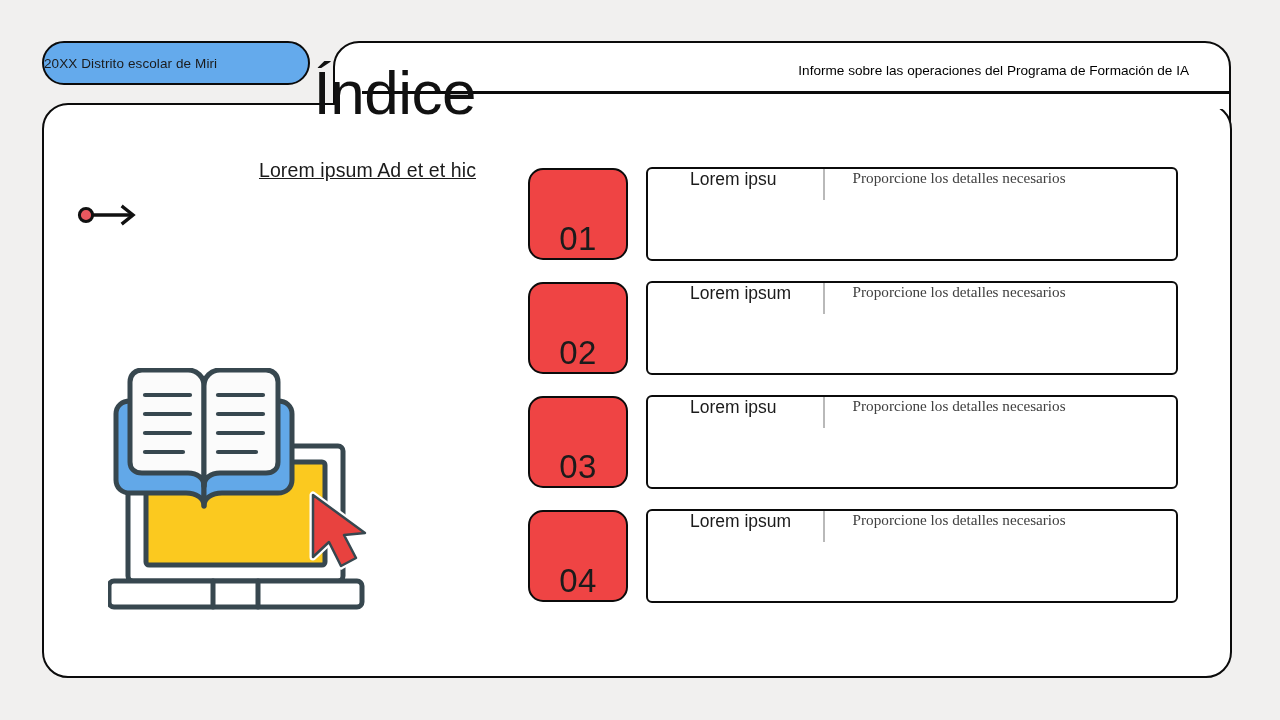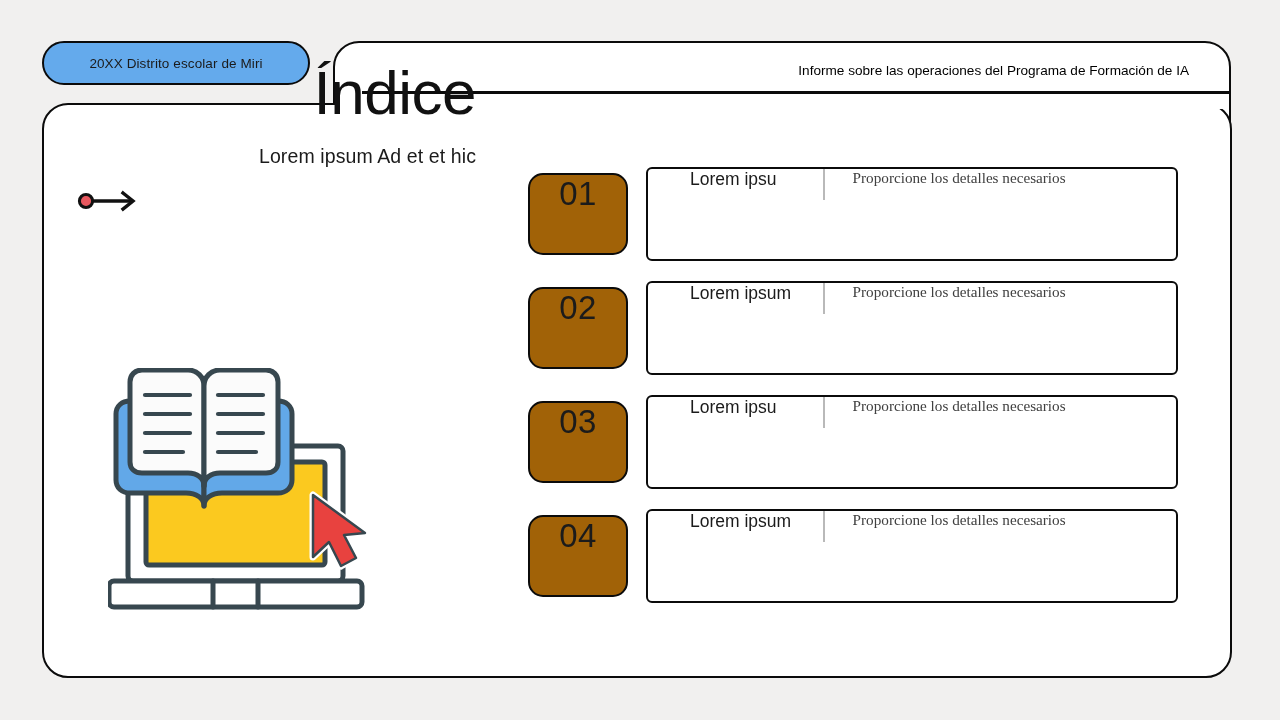--- a/index.html
+++ b/index.html
@@ -11,21 +11,21 @@
   }
   .slide { position: relative; width: 1280px; height: 720px; background: #f1f0ef; }
 
   
   .badge {
     position: absolute; left: 42px; top: 41px;
     width: 268px; height: 44px;
     background: #64aaec;
     border: 2.6px solid #0b0b0b;
     border-radius: 24px;
-    display: flex; align-items: center; justify-content: center;
+    display: flex; align-items: center; justify-content: flex-start;
     z-index: 6;
   }
   .badge span {
     font-size: 13.5px; color: #1b1b1b; letter-spacing: .1px; white-space: nowrap;
   }
 
   
   .header-card {
     position: absolute; left: 333px; top: 41px;
     width: 898px; height: 150px;
@@ -60,37 +60,37 @@
     background: #ffffff; z-index: 5;
   }
 
   
   .left-col { position: absolute; left: 76px; top: 60px; width: 400px; text-align: right; }
   .title {
     font-size: 62px; font-weight: 400; color: #111; line-height: 1.05;
     letter-spacing: -0.5px;
   }
   .subtitle {
-    margin-top: 20px; font-size: 19.5px; color: #1b1b1b; letter-spacing: .1px;
+    margin-top: 34px; font-size: 19.5px; color: #1b1b1b; letter-spacing: .1px; text-decoration: underline;
   }
   .arrow-wrap { margin-top: 22px; width: 64px; height: 22px; }
 
   
   .illus { position: absolute; left: 108px; top: 368px; width: 300px; height: 258px; }
 
   
   .list { position: absolute; left: 528px; top: 167px; width: 650px; }
   .row { display: flex; align-items: center; margin-bottom: 20px; }
   .row:last-child { margin-bottom: 0; }
   .num-box {
-    width: 100px; height: 82px; flex: 0 0 100px;
-    background: #a16207;
+    width: 100px; height: 92px; flex: 0 0 100px;
+    background: #ef4444;
     border: 2.6px solid #0b0b0b;
     border-radius: 15px;
-    display: flex; align-items: flex-start; justify-content: center;
+    display: flex; align-items: flex-end; justify-content: center;
   }
   .num-box span { font-size: 33px; color: #1b1b1b; letter-spacing: .5px; }
   .info-box {
     margin-left: 18px; flex: 1 1 auto; height: 94px;
     background: #ffffff;
     border: 2.6px solid #0b0b0b;
     border-radius: 6px;
     display: flex; align-items: flex-start;
   }
   .info-lead {

